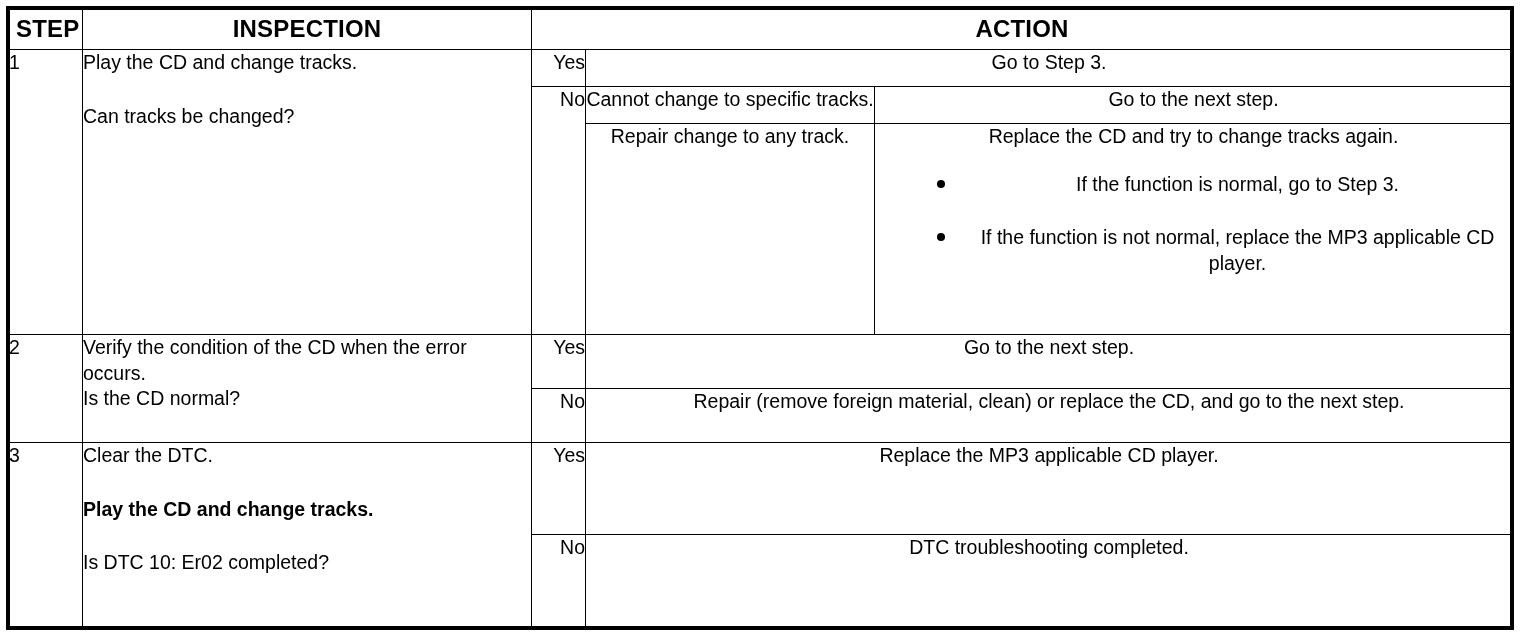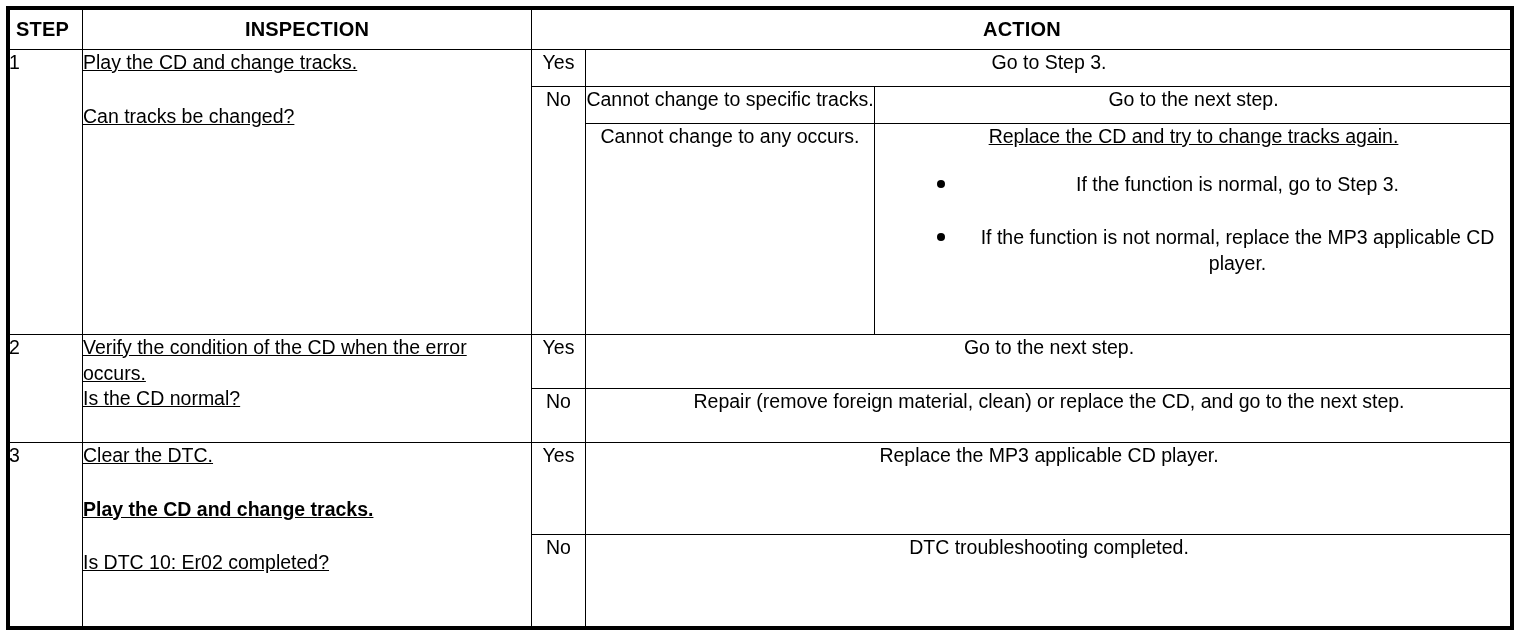--- a/index.html
+++ b/index.html
@@ -50,34 +50,34 @@
     width: 1508px;
     height: 624px;
     border: 4px solid #000000;
     box-sizing: border-box;
     pointer-events: none;
   }
   
   .ts th {
     text-align: center;
     font-weight: 700;
-    font-size: 20px;
+    font-size: 24px;
     letter-spacing: 0.2px;
     height: 40px;
     vertical-align: middle;
   }
   th.th-step { text-align: left; padding-left: 7px; }
 
   
   .c { padding: 7px 8px 8px 8px; }
   .c-step { padding: 5px 4px 4px 7px; font-size: 19.5px; }
-  .c-yn { padding: 7px 4px 4px 7px; text-align: center; }
+  .c-yn { padding: 7px 4px 4px 7px; text-align: right; }
   .c-act { padding: 7px 8px 8px 9px; text-align: center; }
 
-  .line { display: block; text-decoration: underline; }
+  .line { display: block; }
   .gap-lg { margin-top: 28px; }
   .gap-md { }
 
   ul.bullets {
     list-style: none;
     margin: 22px 0 0 0;
     padding: 0 0 0 62px;
   }
   ul.bullets li {
     position: relative;
@@ -131,21 +131,21 @@
         <td class="c-act" colspan="2">Go to Step 3.</td>
       </tr>
 
       <tr>
         <td class="c-yn" rowspan="2">No</td>
         <td class="c-act">Cannot change to specific tracks.</td>
         <td class="c-act">Go to the next step.</td>
       </tr>
 
       <tr>
-        <td class="c-act">Cannot change to any occurs.</td>
+        <td class="c-act">Repair change to any track.</td>
         <td class="c-act">
           <span class="line">Replace the CD and try to change tracks again.</span>
           <ul class="bullets">
             <li>
               <span class="bullet-dot"></span>
               <span>If the function is normal, go to Step 3.</span>
             </li>
             <li>
               <span class="bullet-dot"></span>
               <span>If the function is not normal, replace the MP3 applicable CD player.</span>

